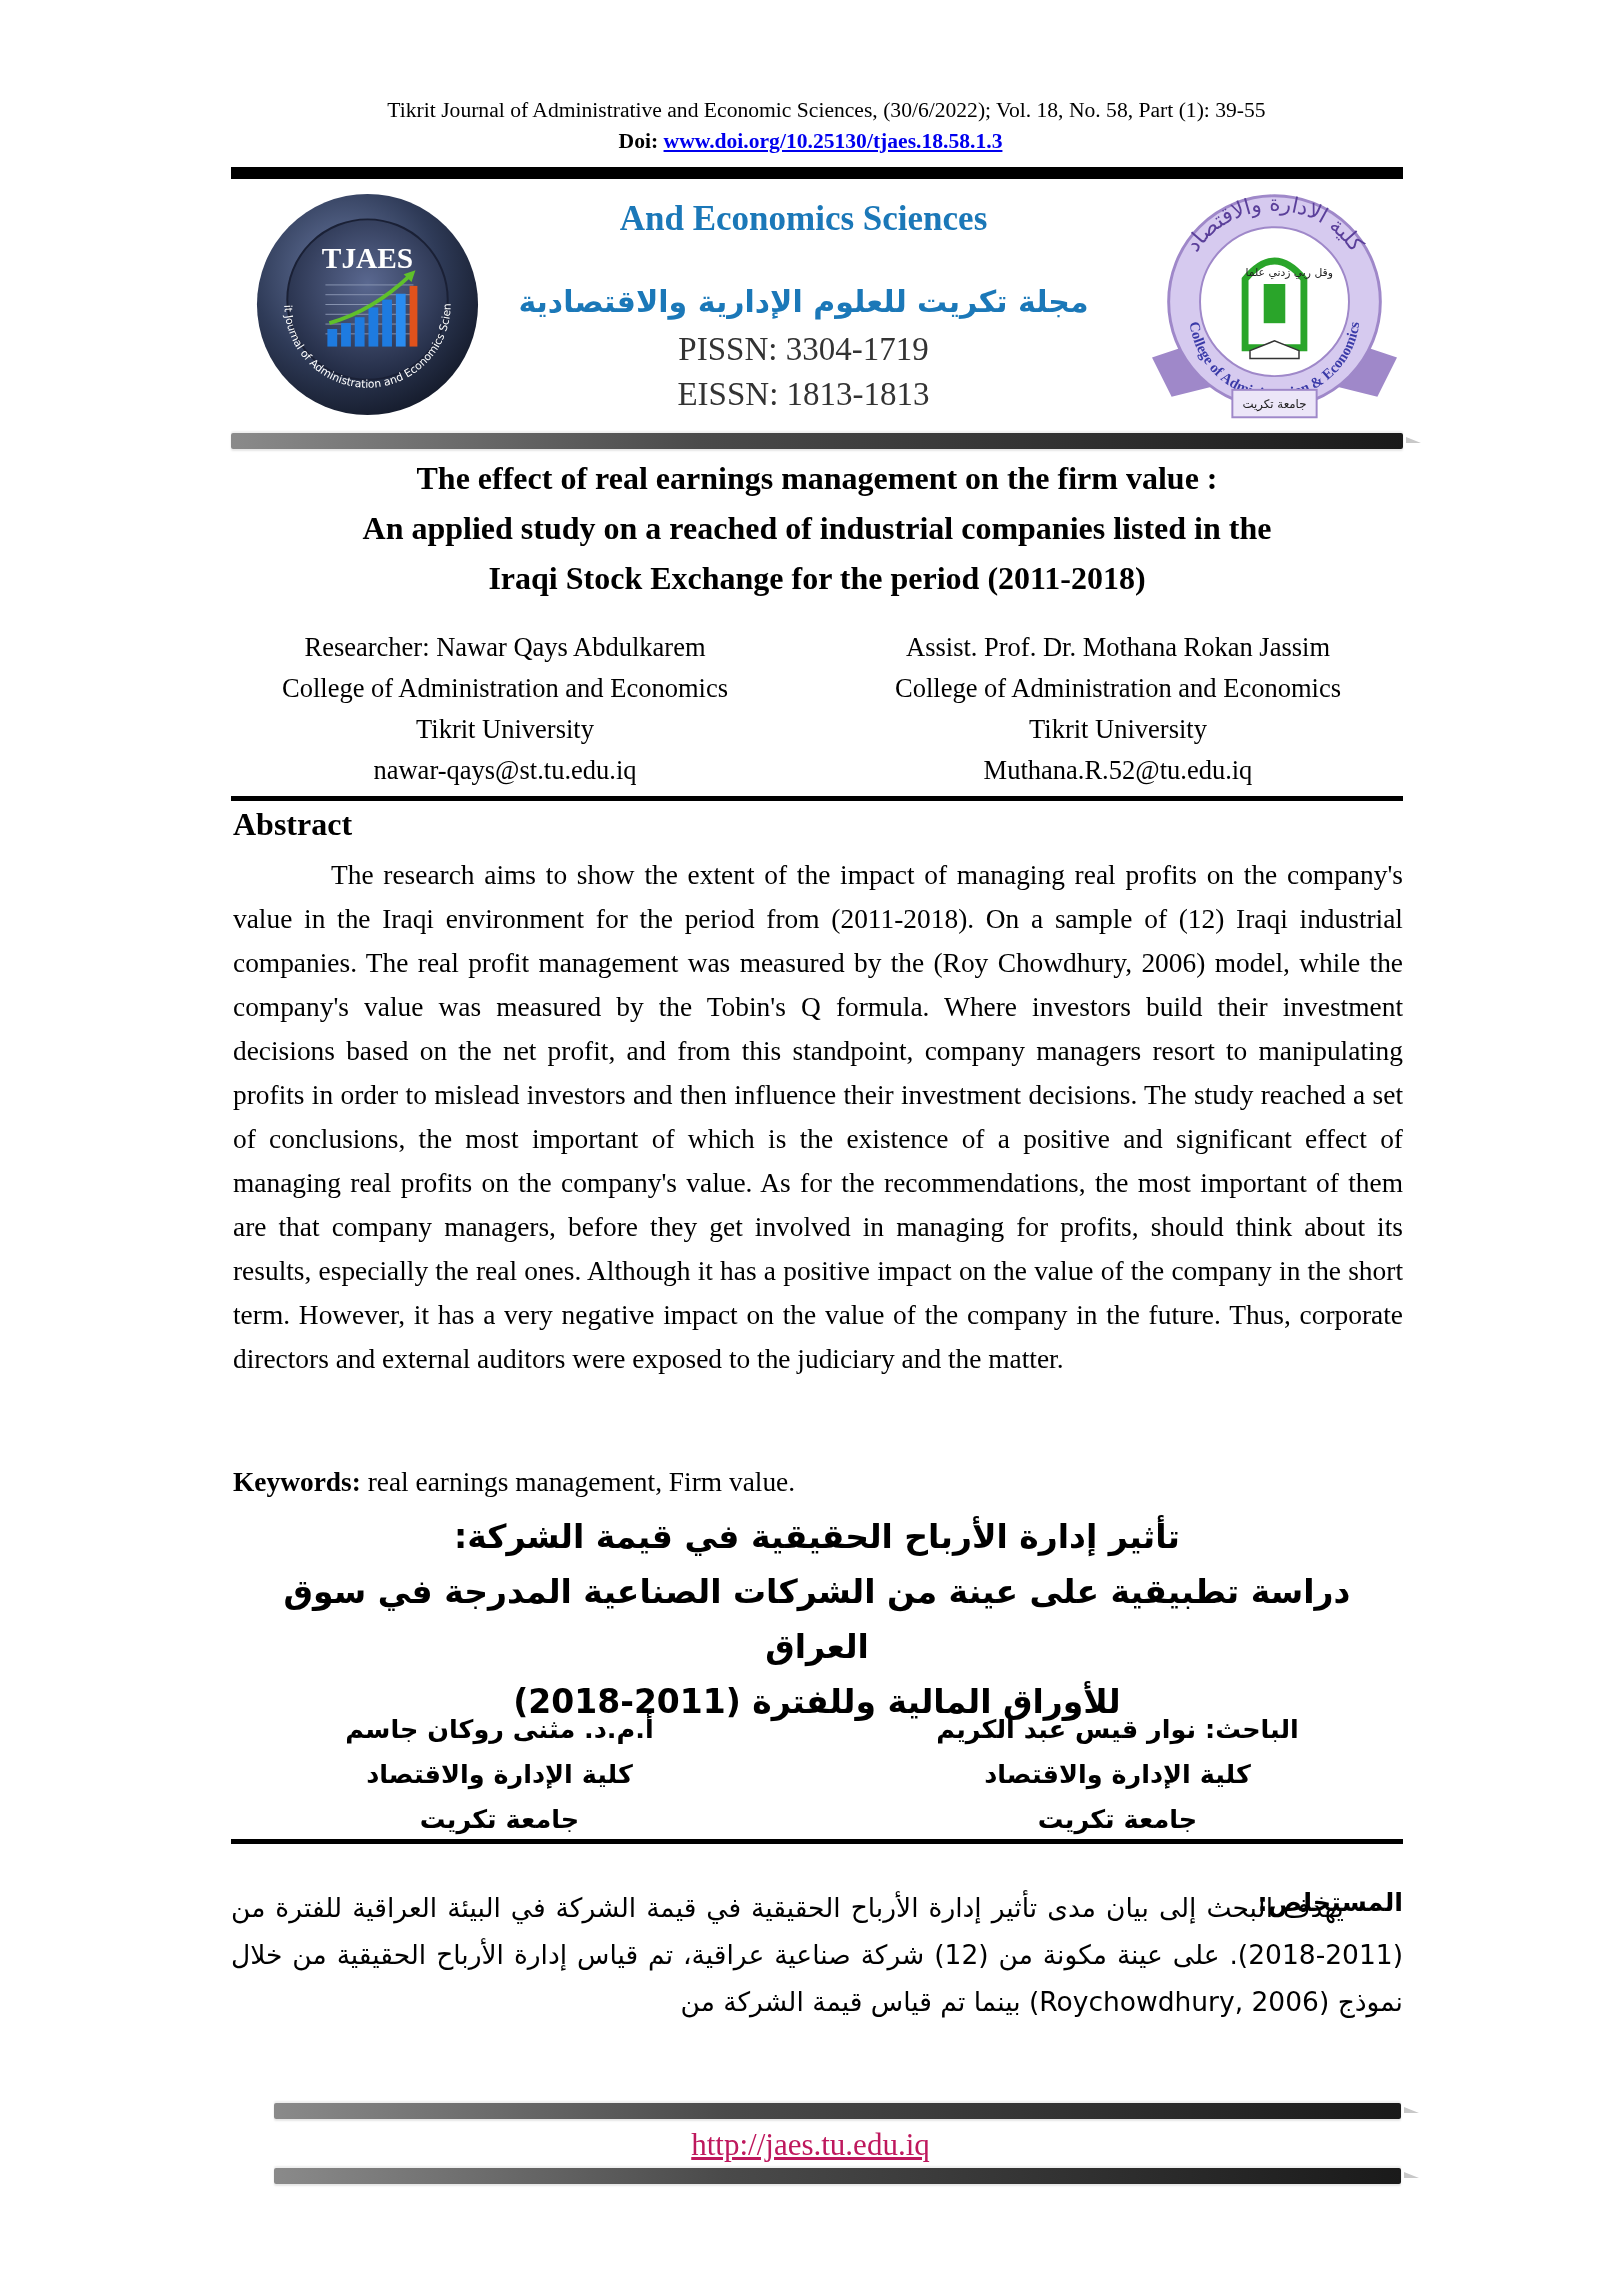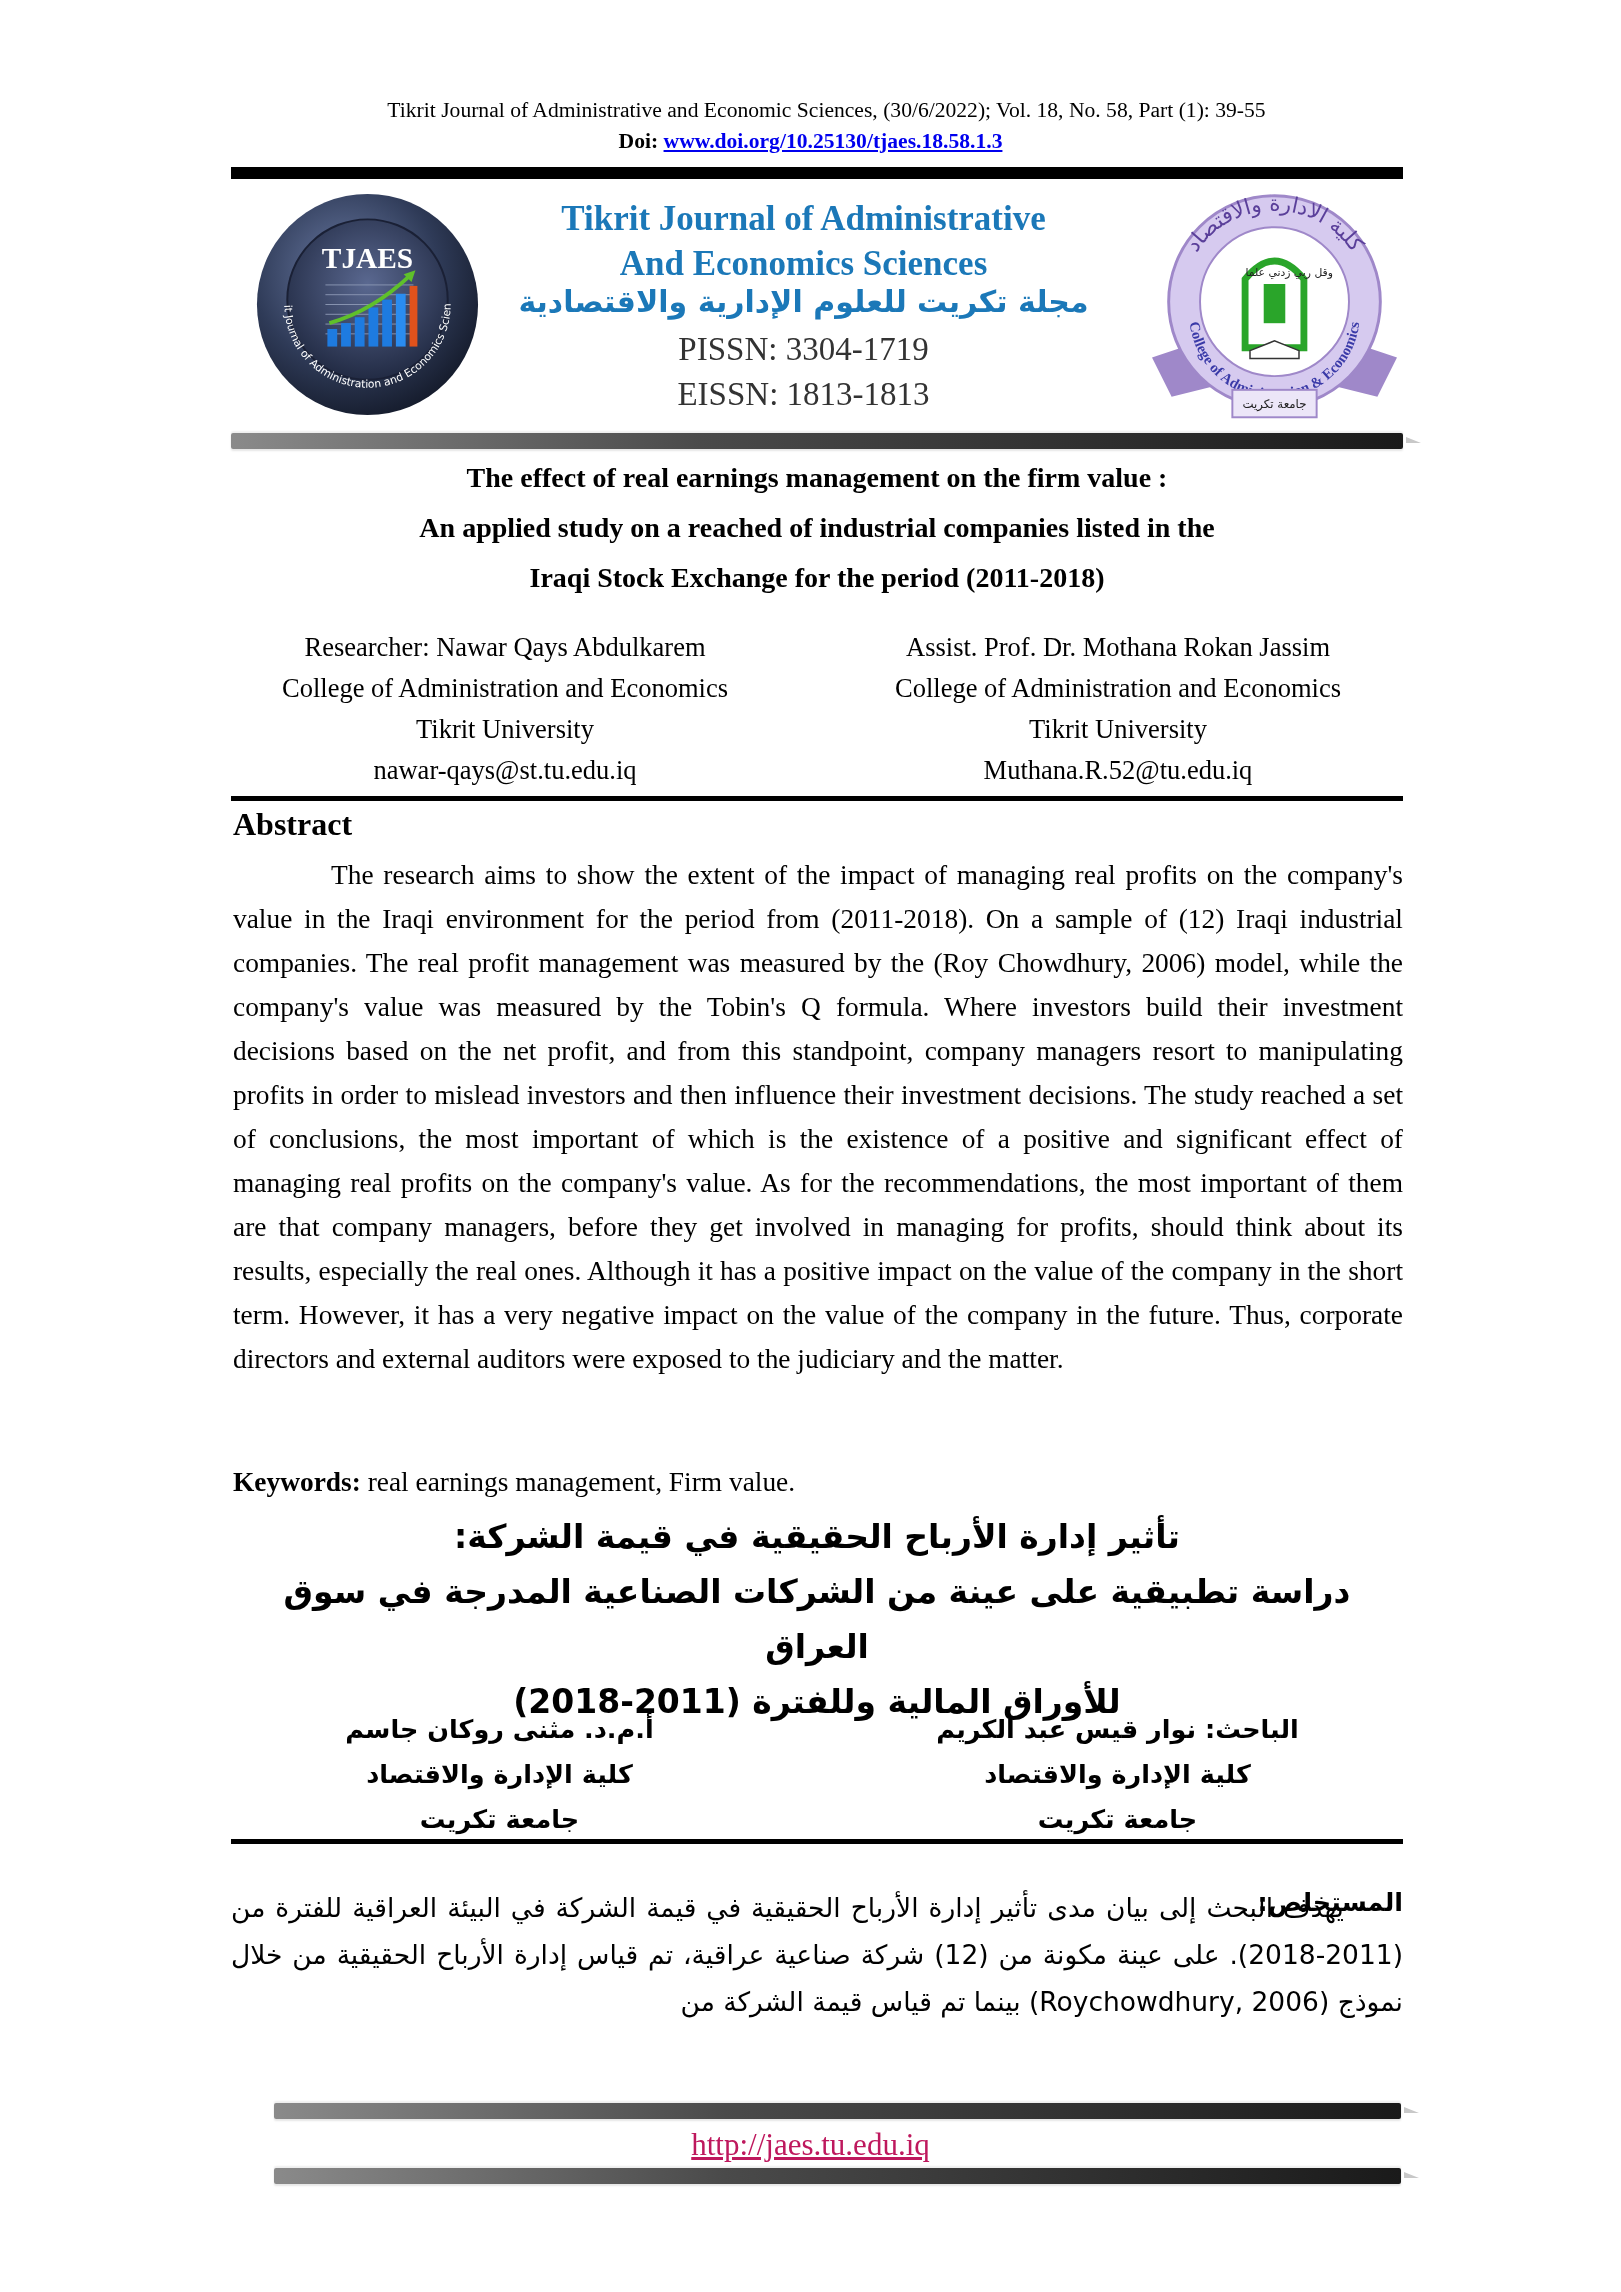--- a/index.html
+++ b/index.html
@@ -14,21 +14,21 @@
 
   
   .logo-left { left: 255px; top: 192px; width: 225px; height: 225px; }
   .logo-right { left: 1142px; top: 186px; width: 265px; height: 245px; }
   .mast-title { left: 470px; width: 667px; top: 196px; text-align: center; color: #1b78b8; font-weight: bold; font-size: 35px; line-height: 45px; }
   .mast-ar { left: 470px; width: 667px; top: 284px; text-align: center; color: #1b78b8; font-weight: bold; font-size: 30px; direction: rtl; font-family: "DejaVu Sans", sans-serif; }
   .mast-issn { left: 470px; width: 667px; top: 327px; text-align: center; color: #333; font-size: 33px; line-height: 45px; }
   .grey-bar { height: 15.7px; border-radius: 2px; background: linear-gradient(to right, #8a8a8a 0%, #4a4a4a 40%, #1a1a1a 100%); box-shadow: 0 2px 2px #e6e6e6, 0 -2px 2px #eeeeee; }
   .bar-tip { width: 0; height: 0; border-top: 6.9px solid transparent; border-left: 15.7px solid #c8c8c8; }
 
-  .paper-title { left: 231px; width: 1172px; top: 453px; text-align: center; font-weight: bold; font-size: 28px; line-height: 50px; }
+  .paper-title { left: 231px; width: 1172px; top: 453px; text-align: center; font-weight: bold; font-size: 32px; line-height: 50px; }
 
   .author-col { top: 627px; width: 586px; text-align: center; font-size: 26.5px; line-height: 41px; }
   .mid-rule { left: 231px; width: 1172px; top: 796px; height: 4.9px; background: #000; }
 
   .abstract-head { left: 233px; top: 806px; font-weight: bold; font-size: 32px; }
   .abstract-body { left: 233px; width: 1170px; top: 853px; font-size: 27.4px; line-height: 44px; text-align: justify; text-indent: 98px; }
   .keywords { left: 233px; top: 1467px; font-size: 27.4px; }
 
   .ar { direction: rtl; font-family: "DejaVu Sans", sans-serif; }
   .ar-title { left: 231px; width: 1172px; top: 1509px; text-align: center; font-weight: bold; font-size: 33px; line-height: 55px; }
@@ -83,21 +83,20 @@
     <rect x="158" y="96" width="8" height="62" fill="#e0521c"></rect>
     <path d="M 76 134 Q 120 122 160 84" stroke="#5fc02a" stroke-width="4" fill="none"></path>
     <polygon points="164,80 152,84 160,92" fill="#5fc02a"></polygon>
     <text font-family="DejaVu Sans, sans-serif" font-size="11" fill="#ffffff">
       <textPath href="#ringPath" startOffset="50%" text-anchor="middle">Tikrit Journal of Administration and Economics Sciences</textPath>
     </text>
   </svg>
 </div>
 
 <div class="abs mast-title">
-  <div>Tikrit Journal of Administrative</div>
   <div>And Economics Sciences</div>
 </div>
 <div class="abs mast-ar">مجلة تكريت للعلوم الإدارية والاقتصادية</div>
 <div class="abs mast-issn">
   <div>PISSN: 3304-1719</div>
   <div>EISSN: 1813-1813</div>
 </div>
 
 <div class="abs logo-right">
   <svg width="265" height="245" viewBox="0 0 270 250">

